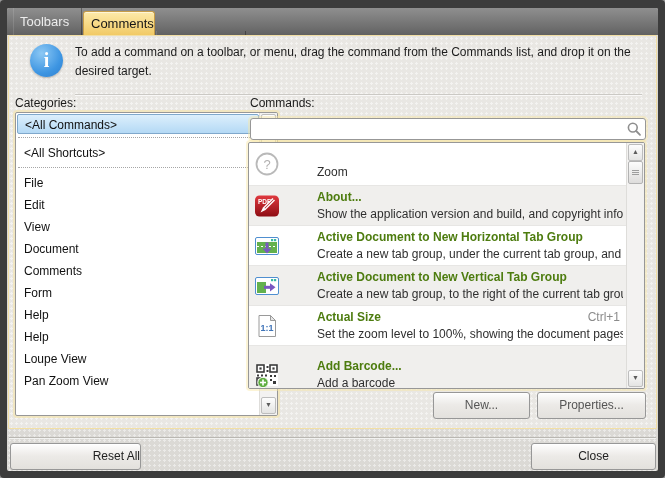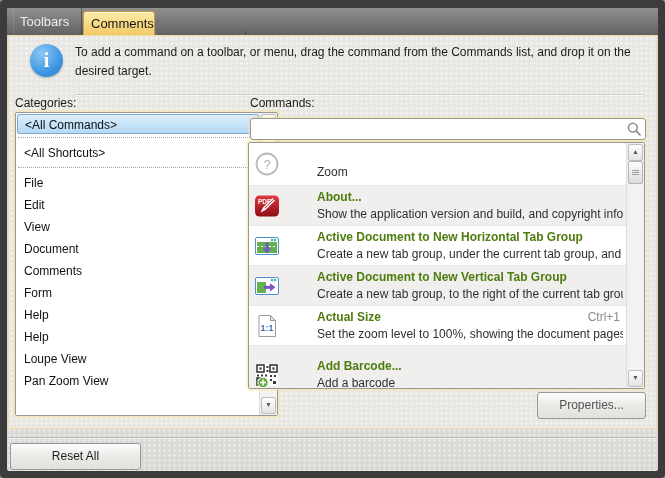--- a/index.html
+++ b/index.html
@@ -327,22 +327,24 @@
         </div>
         <div class="sb">
           <div class="sb-btn sb-up">▲</div>
           <div class="sb-thumb" style="top:18px; height:21px;">
               <div class="grip"></div>
             </div>
           <div class="sb-btn sb-down">▼</div>
         </div>
       </div>
 
+      <div class="btn dim" style="left:424px; top:356px; width:97px;">New...</div>
       <div class="btn dim" style="left:528px; top:356px; width:109px;">Properties...</div>
     </div>
 
     <div class="footer">
       <div class="footer-line"></div>
-      <div class="btn" style="left:3px; top:14px; width:131px;">Reset All</div>
+      <div class="btn" style="left:3px; top:14px; width:131px;text-align:right;">Reset All</div>
+      <div class="btn" style="left:524px; top:14px; width:125px;">Close</div>
     </div>
 
   </div>
 </div>
 
 </body></html>

